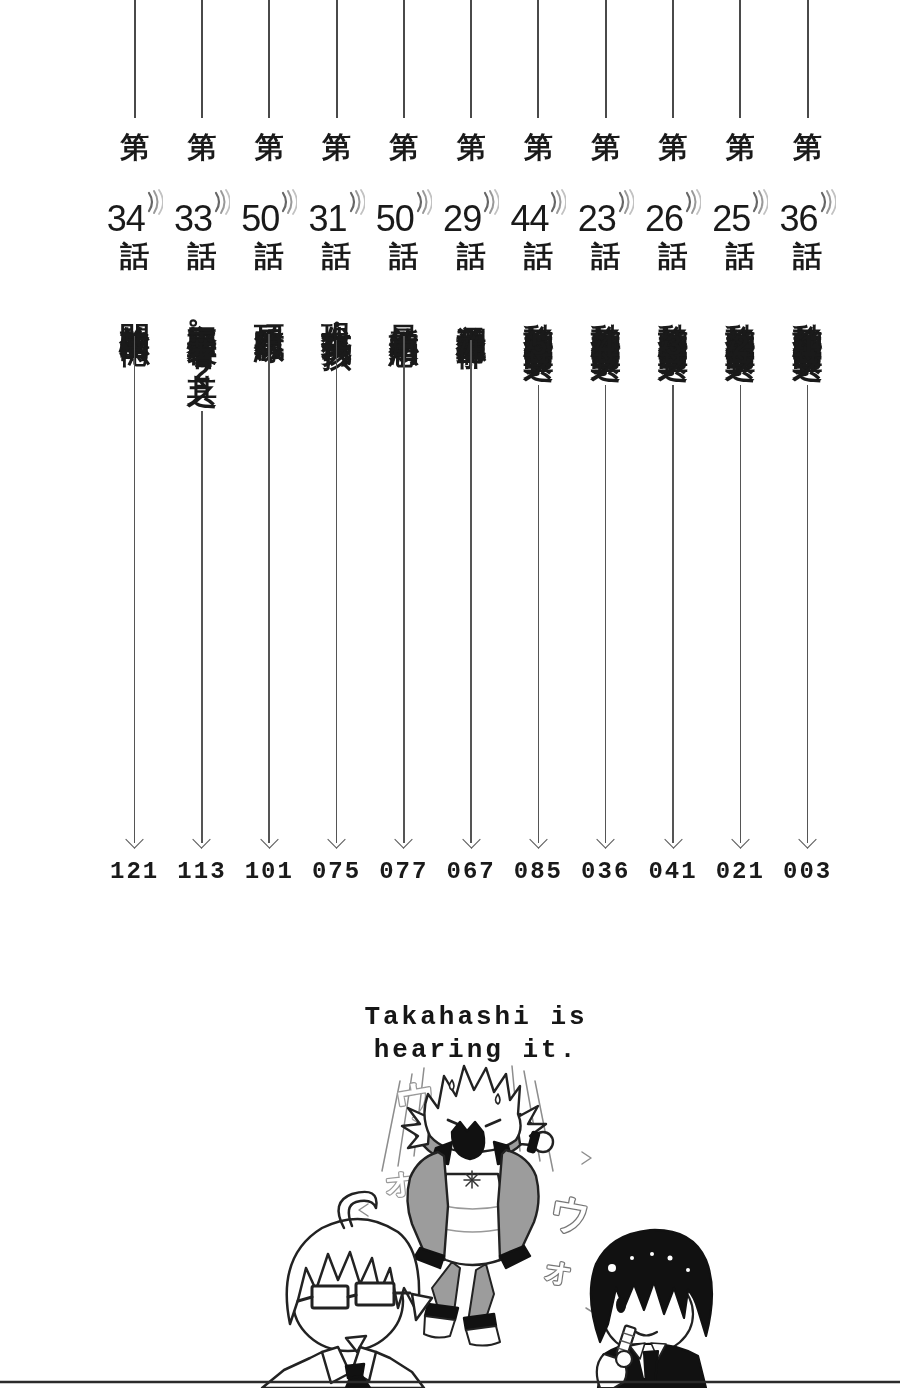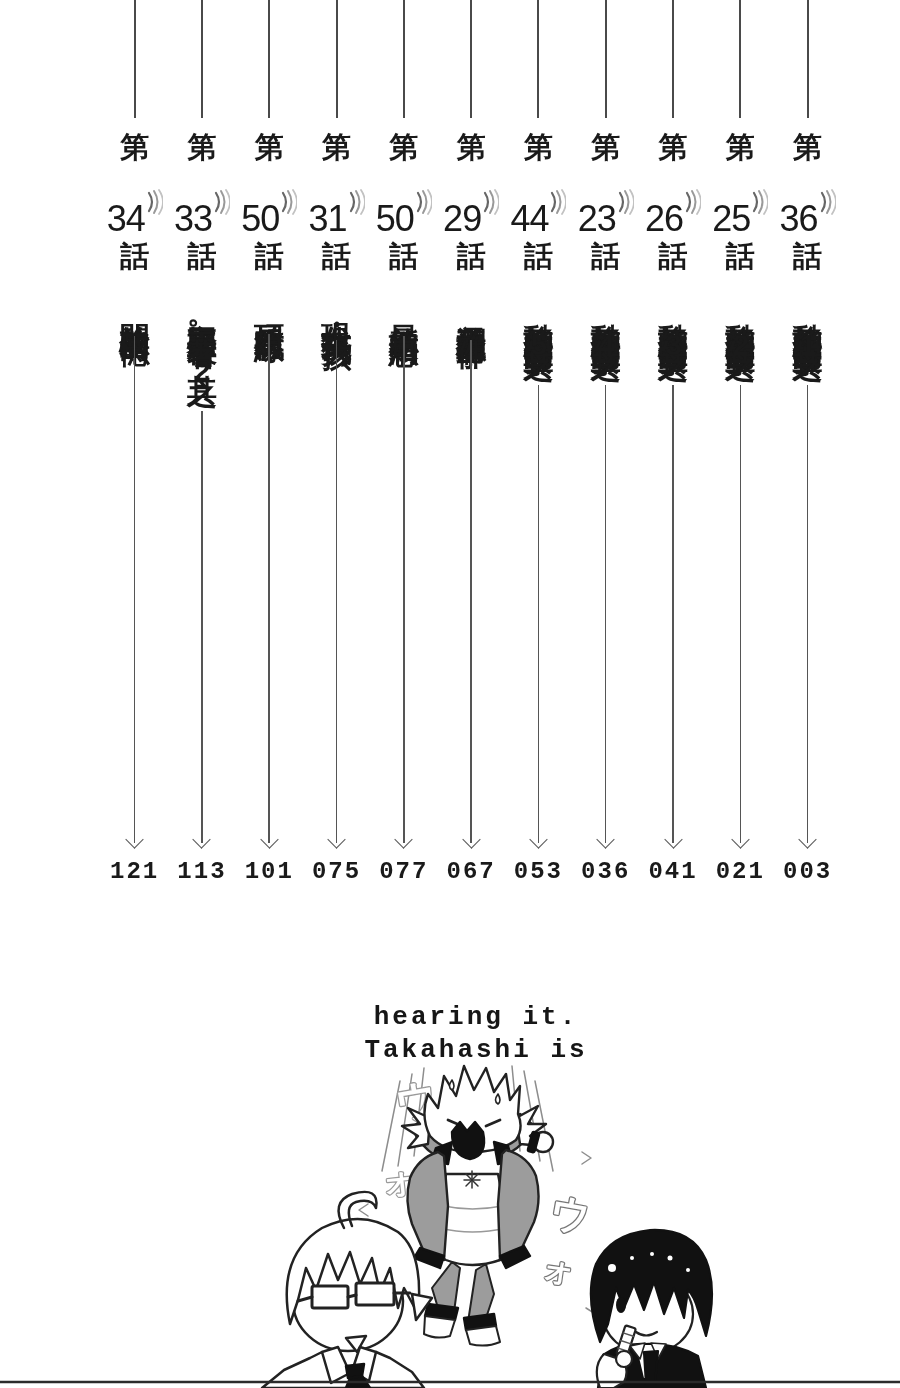--- a/index.html
+++ b/index.html
@@ -191,21 +191,21 @@
             <path d="M12,1 Q20,13 12,25" stroke="#c2c2c2" stroke-width="1.8" stroke-linecap="round"></path>
           </svg>
         </span>
         <span class="wa">話</span>
       </div>
       <div class="title">動搖著的高橋同學的安寧・其之5</div>
       <div class="arrow">
         <div class="shaft"></div>
         <div class="head"></div>
       </div>
-      <div class="pagenum">053</div>
+      <div class="pagenum">085</div>
     </div>
 
     <div class="col">
       <div class="vline"></div>
       <div class="chap">
         <span class="dai">第</span>
         <span class="numrow">
           <span class="num">23</span>
           <svg class="wave" width="16" height="26" viewBox="0 0 16 26" fill="none">
             <path d="M2,4 Q8,13 2,22" stroke="#666666" stroke-width="2.2" stroke-linecap="round"></path>
@@ -284,22 +284,22 @@
       <div class="title">動搖著的高橋同學的安寧・其之1</div>
       <div class="arrow">
         <div class="shaft"></div>
         <div class="head"></div>
       </div>
       <div class="pagenum">003</div>
     </div>
   </div>
 
   <div class="caption">
+    <div>Takahashi is</div>
     <div>hearing it.</div>
-    <div>Takahashi is</div>
   </div>
 
   <svg class="art" width="900" height="332" viewBox="0 0 900 332" stroke-linejoin="round" stroke-linecap="round">
 
     <g stroke="#8d8d8d" stroke-width="1.5" fill="none">
       <path d="M400,25 L382,115"></path>
         <path d="M412,18 L398,110"></path>
         <path d="M424,12 L414,100"></path>
       <path d="M535,25 L553,115"></path>
         <path d="M524,15 L540,105"></path>

